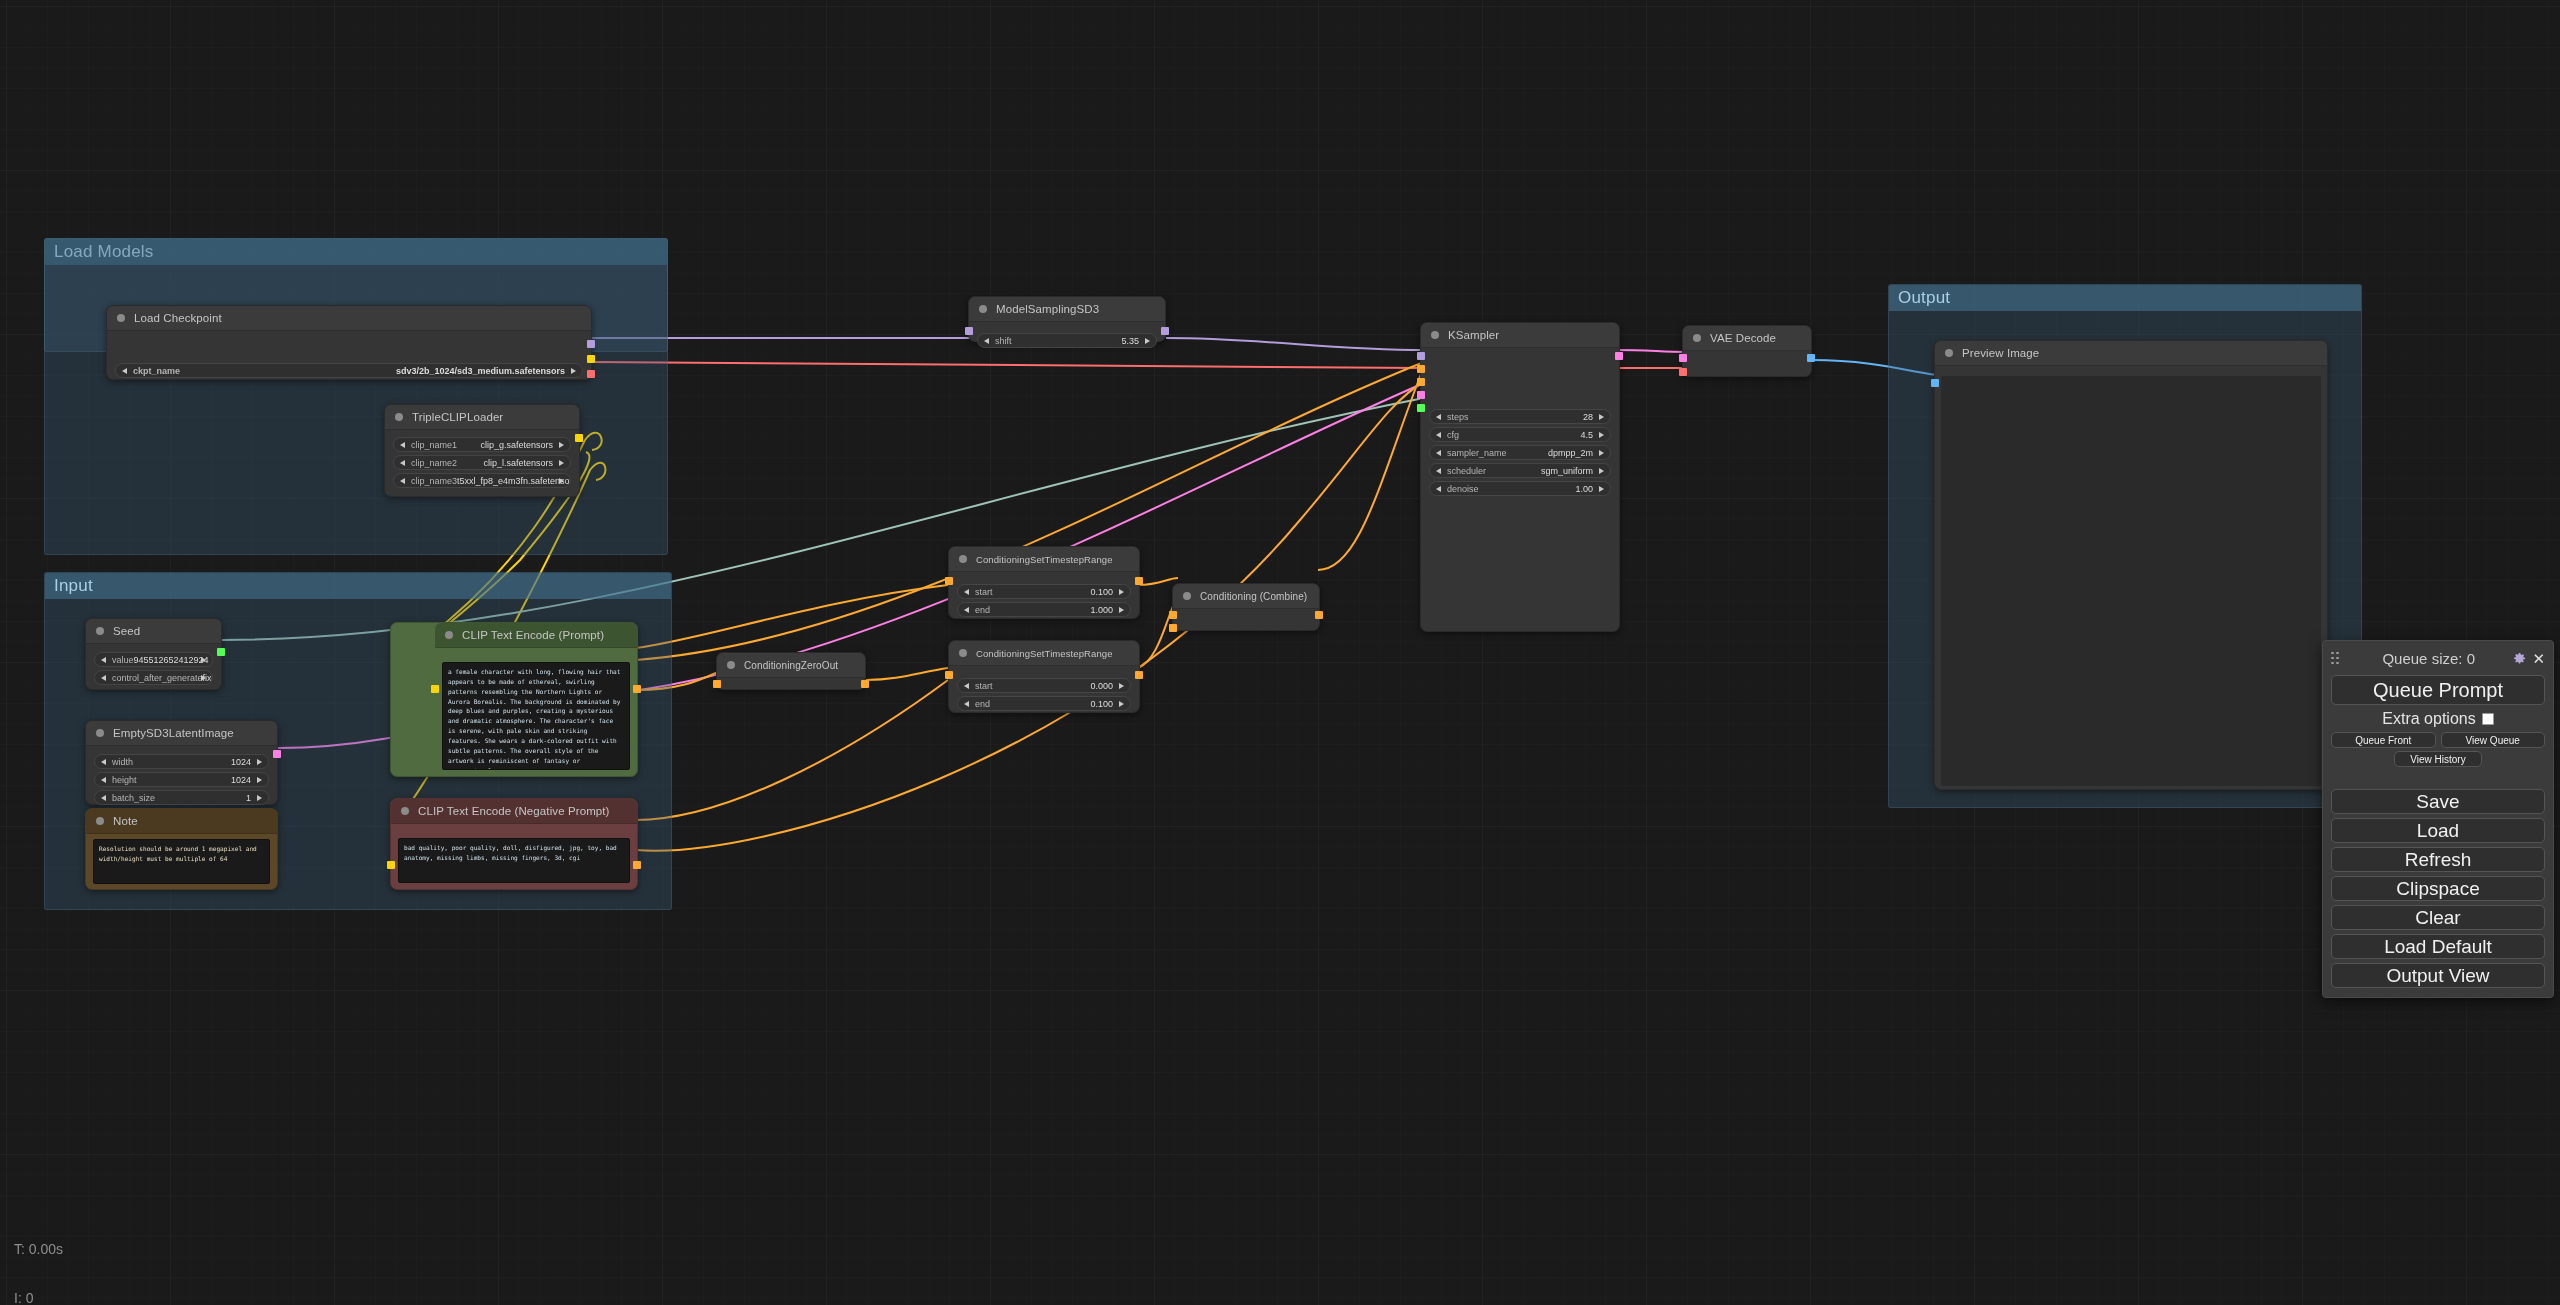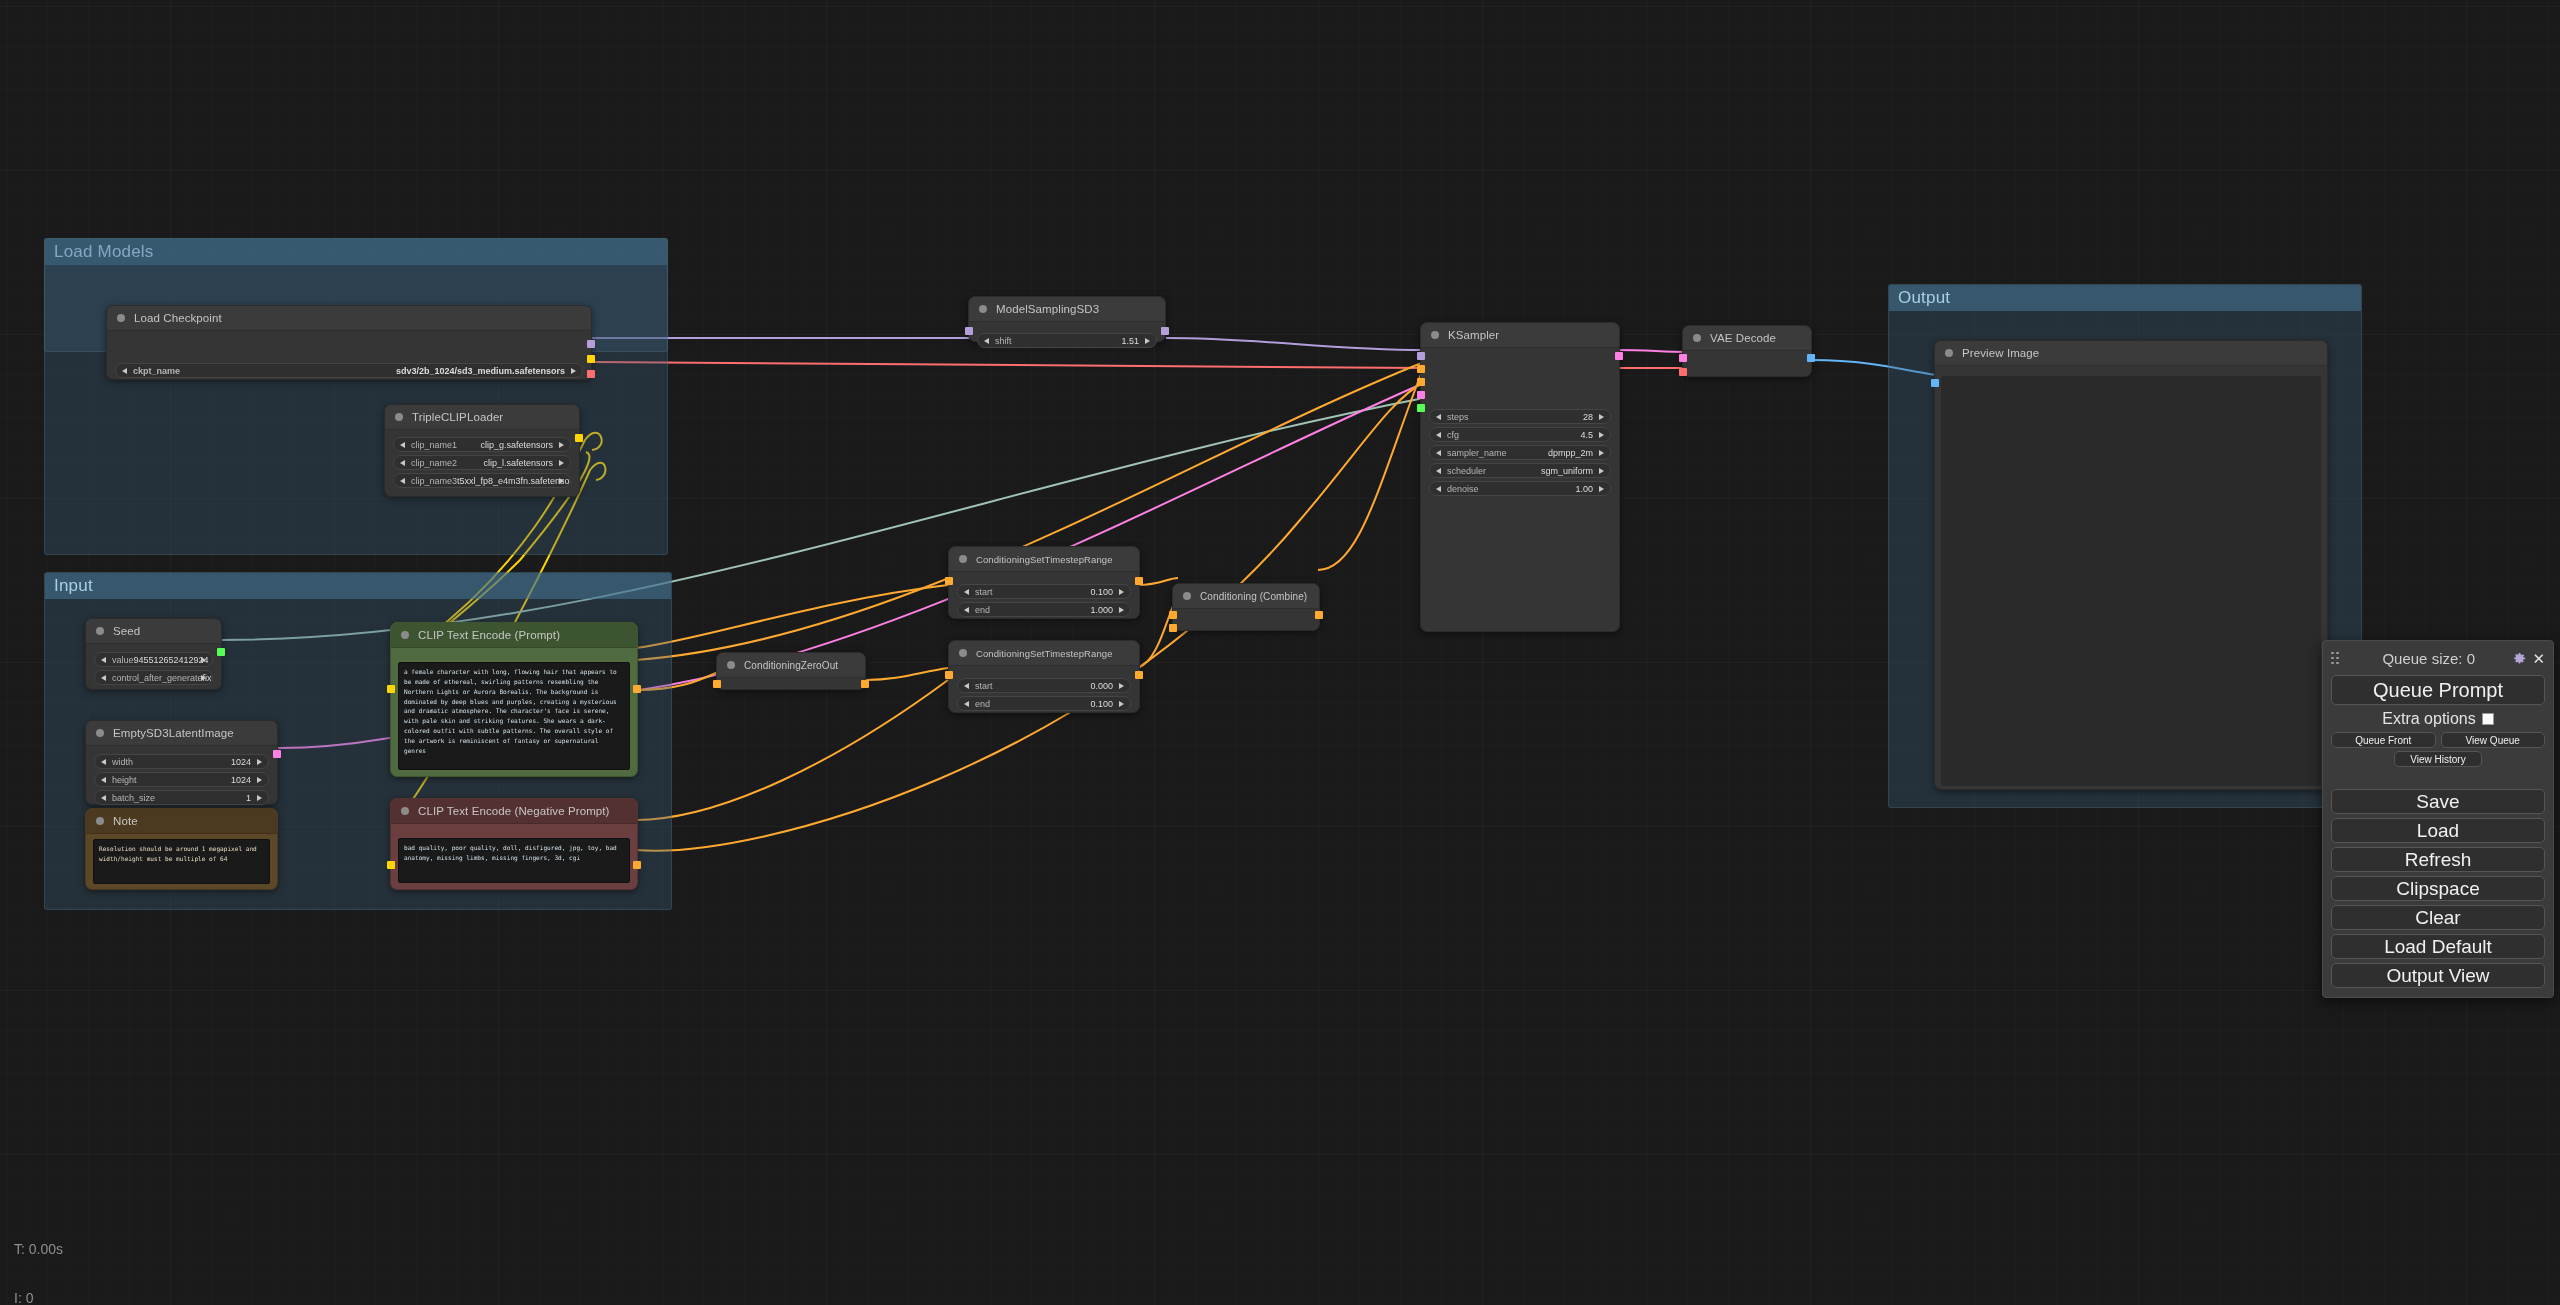--- a/index.html
+++ b/index.html
@@ -347,21 +347,21 @@
   <div class="node brown" style="left:85px; top:808px; width:193px; height:82px;">
     <div class="node-header">
       <span class="node-dot"></span>
       <span class="node-title">Note</span>
     </div>
     <div class="node-body">
       <div class="textwidget note" style="height:45px;">Resolution should be around 1 megapixel and width/height must be multiple of 64</div>
     </div>
   </div>
 
-  <div class="node green" style="left:390px; top:622px; width:248px; height:155px;">
+  <div class="node green" style="left:390px; top:622px; width:248px; height:155px;padding-left:44px;">
     <div class="node-header">
       <span class="node-dot"></span>
       <span class="node-title">CLIP Text Encode (Prompt)</span>
     </div>
     <div class="node-body">
       <div class="slot" style="left:-4px;  top:23px; background:#ffd500;"></div>
       <div class="slot" style="right:-4px; top:23px; background:#ffa931;"></div>
       <div class="textwidget" style="height:108px; margin-top:14px;">a female character with long, flowing hair that appears to be made of ethereal, swirling patterns resembling the Northern Lights or Aurora Borealis. The background is dominated by deep blues and purples, creating a mysterious and dramatic atmosphere. The character's face is serene, with pale skin and striking features. She wears a dark-colored outfit with subtle patterns. The overall style of the artwork is reminiscent of fantasy or supernatural genres</div>
     </div>
   </div>
@@ -382,21 +382,21 @@
     <div class="node-header">
       <span class="node-dot"></span>
       <span class="node-title">ModelSamplingSD3</span>
     </div>
     <div class="node-body" style="padding-top:8px;">
       <div class="slot" style="left:-4px;  top:5px; background:#b39ddb;"></div>
       <div class="slot" style="right:-4px; top:5px; background:#b39ddb;"></div>
       <div class="widget">
         <span class="arrow-l"></span>
         <span class="wlabel">shift</span>
-        <span class="wval">1.51</span>
+        <span class="wval">5.35</span>
         <span class="arrow-r"></span>
       </div>
     </div>
   </div>
 
   <div class="node" style="left:948px; top:546px; width:192px; height:73px;">
     <div class="node-header">
       <span class="node-dot"></span>
       <span class="node-title" style="font-size:9.5px;">ConditioningSetTimestepRange</span>
     </div>

